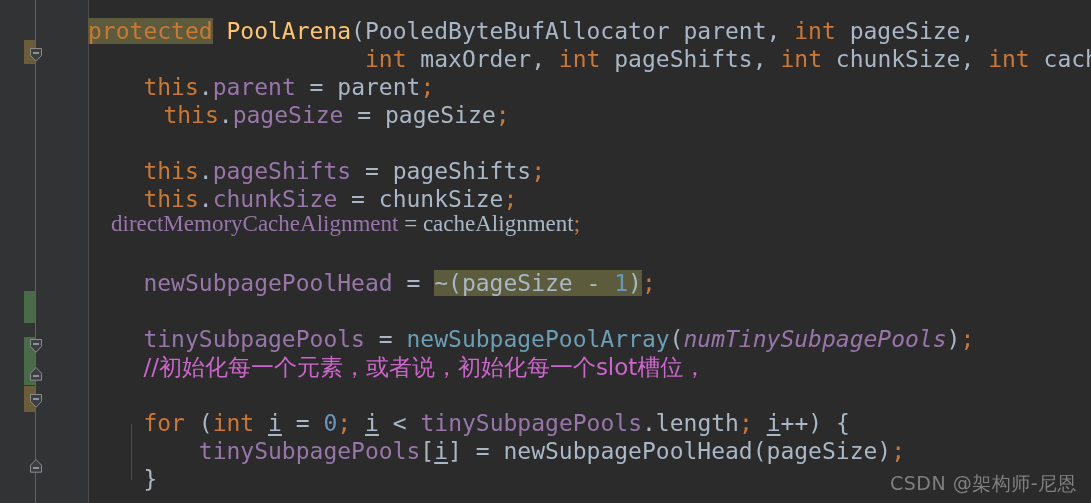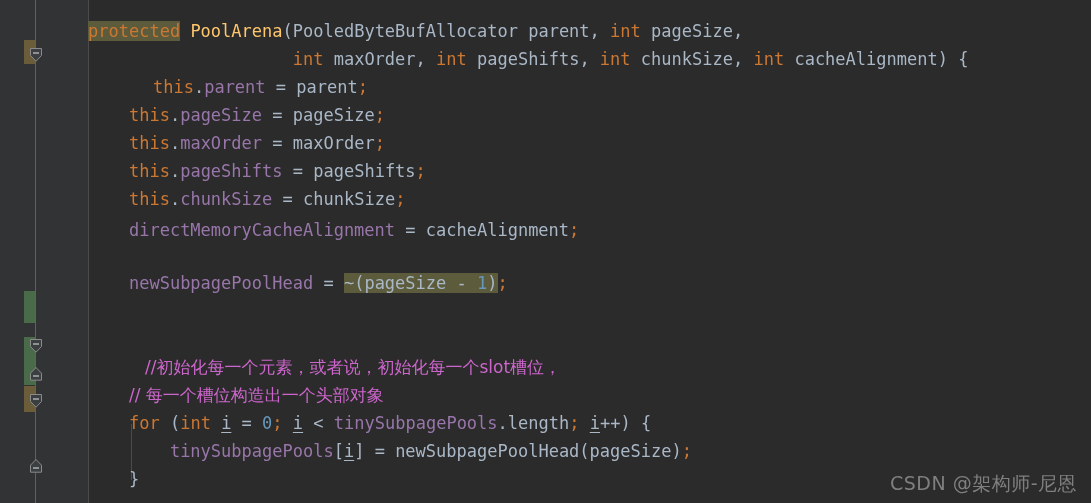--- a/index.html
+++ b/index.html
@@ -64,21 +64,21 @@
     background: #2b2b2b;
   }
 
   .code-line {
     position: absolute;
     left: 0;
     height: 28px;
     line-height: 28px;
     white-space: pre;
     font-family: "DejaVu Sans Mono", monospace;
-    font-size: 17px;
+    font-size: 23px;
     letter-spacing: 0px;
     color: #a9b7c6;
   }
 
   
   .t-keyword  { color: #cc7832; }
   .t-ident    { color: #a9b7c6; margin-top: 12px; }
   .t-field    { color: #9876aa; }
   .t-static-field { color: #9876aa; font-style: italic; }
   .t-method   { color: #ffc66d; }
@@ -169,41 +169,41 @@
 
   <div id="code-area">
 
     <div class="indent-guide" style="left:0px;  top:0px;   height:503px;"></div>
     <div class="indent-guide" style="left:43px; top:424px; height:56px;"></div>
 
     <div class="code-line" style="top:17px;"><span class="hl-search t-keyword">protected</span><span class="t-punct"> </span><span class="t-method">PoolArena</span><span class="t-punct">(</span><span class="t-class">PooledByteBufAllocator</span><span class="t-punct"> </span><span class="t-param">parent</span><span class="t-punct">, </span><span class="t-keyword">int</span><span class="t-punct"> </span><span class="t-param">pageSize</span><span class="t-punct">,</span></div>
 
     <div class="code-line" style="top:45px;"><span class="t-punct">                    </span><span class="t-keyword">int</span><span class="t-punct"> </span><span class="t-param">maxOrder</span><span class="t-punct">, </span><span class="t-keyword">int</span><span class="t-punct"> </span><span class="t-param">pageShifts</span><span class="t-punct">, </span><span class="t-keyword">int</span><span class="t-punct"> </span><span class="t-param">chunkSize</span><span class="t-punct">, </span><span class="t-keyword">int</span><span class="t-punct"> </span><span class="t-param">cacheAlignment</span><span class="t-punct">) {</span></div>
 
-    <div class="code-line" style="top:73px;padding-left:24px;"><span class="t-punct">    </span><span class="t-keyword">this</span><span class="t-punct">.</span><span class="t-field">parent</span><span class="t-op"> = </span><span class="t-param">parent</span><span class="t-semi">;</span></div>
-
-    <div class="code-line" style="top:101px;"><span class="t-punct">    </span><span class="t-keyword">this</span><span class="t-punct">.</span><span class="t-field">pageSize</span><span class="t-op"> = </span><span class="t-param">pageSize</span><span class="t-semi">;</span></div>
-
-    <div class="code-line" style="top:129px;"><span class="t-punct">    </span><span class="t-keyword">this</span><span class="t-punct">.</span><span class="t-field">maxOrder</span><span class="t-op"> = </span><span class="t-param">maxOrder</span><span class="t-semi">;</span></div>
+    <div class="code-line" style="top:73px;"><span class="t-punct">    </span><span class="t-keyword">this</span><span class="t-punct">.</span><span class="t-field">parent</span><span class="t-op"> = </span><span class="t-param">parent</span><span class="t-semi">;</span></div>
+
+    <div class="code-line" style="top:101px;padding-left:20px;"><span class="t-punct">    </span><span class="t-keyword">this</span><span class="t-punct">.</span><span class="t-field">pageSize</span><span class="t-op"> = </span><span class="t-param">pageSize</span><span class="t-semi">;</span></div>
+
 
     <div class="code-line" style="top:157px;"><span class="t-punct">    </span><span class="t-keyword">this</span><span class="t-punct">.</span><span class="t-field">pageShifts</span><span class="t-op"> = </span><span class="t-param">pageShifts</span><span class="t-semi">;</span></div>
 
     <div class="code-line" style="top:185px;text-align:right;"><span class="t-punct">    </span><span class="t-keyword">this</span><span class="t-punct">.</span><span class="t-field">chunkSize</span><span class="t-op"> = </span><span class="t-param">chunkSize</span><span class="t-semi">;</span></div>
 
-    <div class="code-line" style="top:216px;"><span class="t-punct">    </span><span class="t-field">directMemoryCacheAlignment</span><span class="t-op"> = </span><span class="t-param">cacheAlignment</span><span class="t-semi">;</span></div>
+    <div class="code-line" style="top:210px;font-family:Liberation Serif, serif;"><span class="t-punct">    </span><span class="t-field">directMemoryCacheAlignment</span><span class="t-op"> = </span><span class="t-param">cacheAlignment</span><span class="t-semi">;</span></div>
 
 
     <div class="code-line" style="top:269px;"><span class="t-punct">    </span><span class="t-field">newSubpagePoolHead</span><span class="t-op"> = </span><span class="hl-search"><span class="t-op">~(</span><span class="t-param">pageSize</span><span class="t-op"> - </span><span class="t-number">1</span><span class="t-op">)</span></span><span class="t-semi">;</span></div>
 
     <div class="code-line t-comment" style="top:297px;"><span class="t-punct">    </span></div>
 
-
-    <div class="code-line t-comment" style="top:353px;margin-left:16px;"><span class="t-punct">    </span><span class="cjk">//初始化每一个元素，或者说，初始化每一个slot槽位，</span></div>
-
-    <div class="code-line t-comment" style="top:381px;"><span class="t-punct">    </span><span class="cjk">// 每一个槽位构造出一个头部对象</span></div>
+    <div class="code-line" style="top:325px;"><span class="t-punct">    </span><span class="t-field">tinySubpagePools</span><span class="t-op"> = </span><span class="t-teal">newSubpagePoolArray</span><span class="t-punct">(</span><span class="t-static-field">numTinySubpagePools</span><span class="t-punct">)</span><span class="t-semi">;</span></div>
+
+    <div class="code-line t-comment" style="top:353px;"><span class="t-punct">    </span><span class="cjk">//初始化每一个元素，或者说，初始化每一个slot槽位，</span></div>
+
+    <div class="code-line t-comment" style="top:381px;"><span class="t-punct">    </span></div>
 
     <div class="code-line" style="top:409px;"><span class="t-punct">    </span><span class="t-keyword">for</span><span class="t-punct"> (</span><span class="t-keyword">int</span><span class="t-punct"> </span><span class="t-local-u">i</span><span class="t-op"> = </span><span class="t-number">0</span><span class="t-semi">;</span><span class="t-punct"> </span><span class="t-local-u">i</span><span class="t-op"> &lt; </span><span class="t-field">tinySubpagePools</span><span class="t-punct">.</span><span class="t-ident">length</span><span class="t-semi">;</span><span class="t-punct"> </span><span class="t-local-u">i</span><span class="t-op">++</span><span class="t-punct">) {</span></div>
 
     <div class="code-line" style="top:437px;"><span class="t-punct">        </span><span class="t-field">tinySubpagePools</span><span class="t-punct">[</span><span class="t-local-u">i</span><span class="t-punct">]</span><span class="t-op"> = </span><span class="t-ident">newSubpagePoolHead</span><span class="t-punct">(</span><span class="t-param">pageSize</span><span class="t-punct">)</span><span class="t-semi">;</span></div>
 
     <div class="code-line" style="top:465px;"><span class="t-punct">    }</span></div>
 
   </div>
 
   <div id="watermark">CSDN @架构师-尼恩</div>

